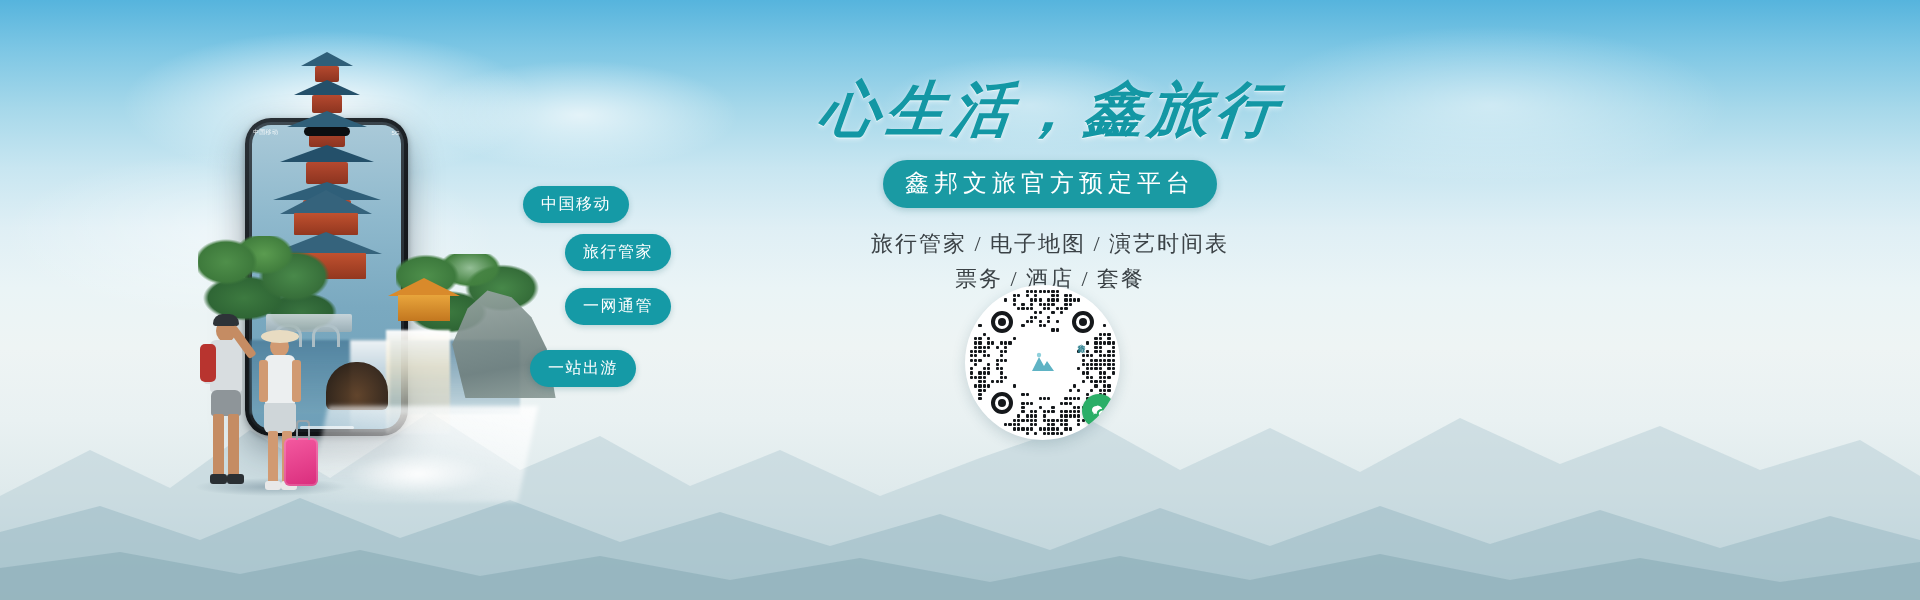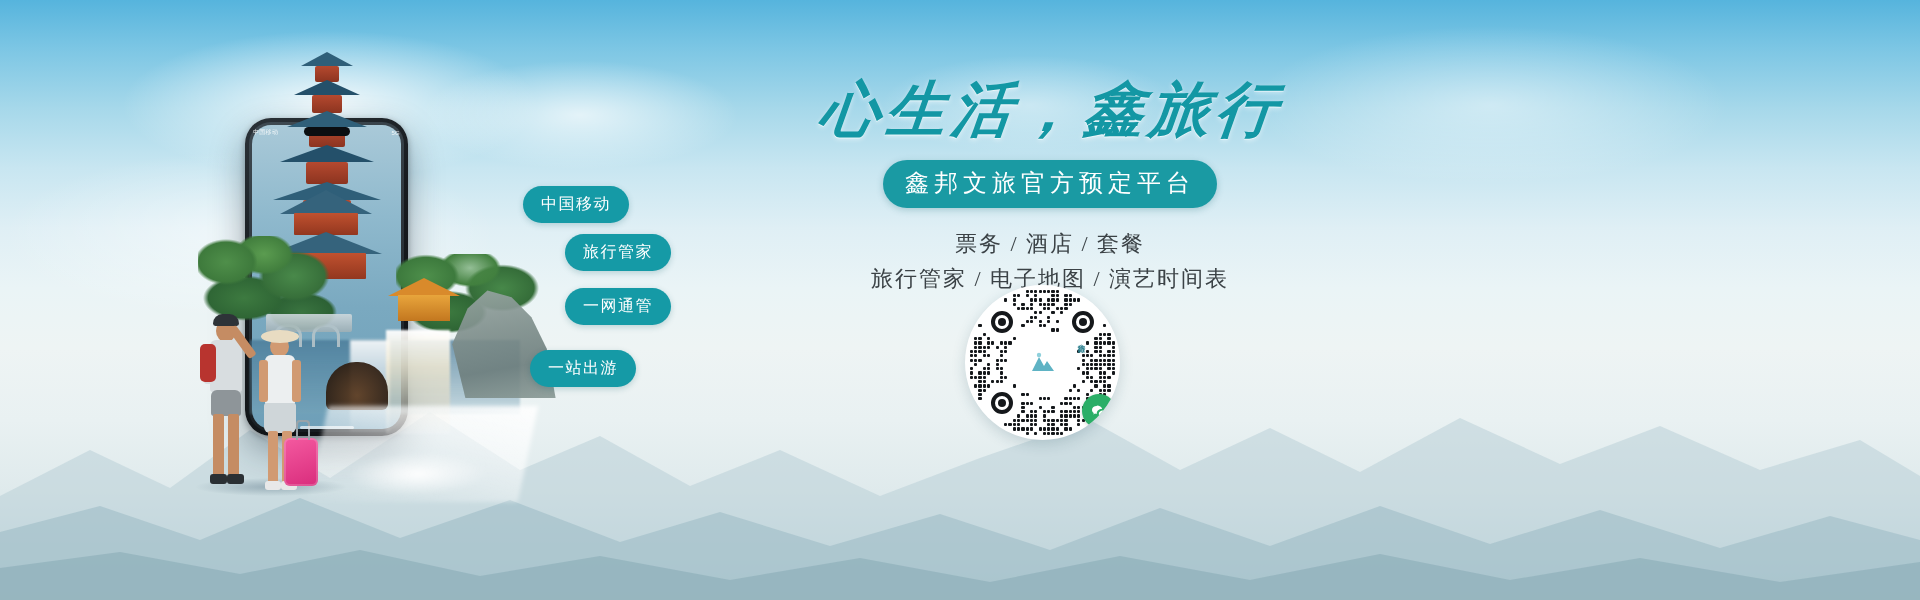--- a/index.html
+++ b/index.html
@@ -458,22 +458,22 @@
   </div>
 
   <div class="right-block">
     <div class="headline">心生活，鑫旅行</div>
 
     <div style="text-align:center;">
       <div class="sub-badge">鑫邦文旅官方预定平台</div>
     </div>
 
     <div class="svc">
+      <div class="svc-line">旅行管家 / 电子地图 / 演艺时间表</div>
       <div class="svc-line">票务 / 酒店 / 套餐</div>
-      <div class="svc-line">旅行管家 / 电子地图 / 演艺时间表</div>
     </div>
   </div>
 
   <div class="qr-wrap">
     <div class="qr-circle">
       <div class="qr-dots" id="qr-dots">
           <i style="left: 60.6px; top: 4.7px; width: 3.3px; height: 3.3px;"></i>
           <i style="left: 64.9px; top: 4.7px; width: 3.3px; height: 3.3px;"></i>
           <i style="left: 69.2px; top: 4.7px; width: 3.3px; height: 3.3px;"></i>
           <i style="left: 73.5px; top: 4.7px; width: 3.3px; height: 3.3px;"></i>

